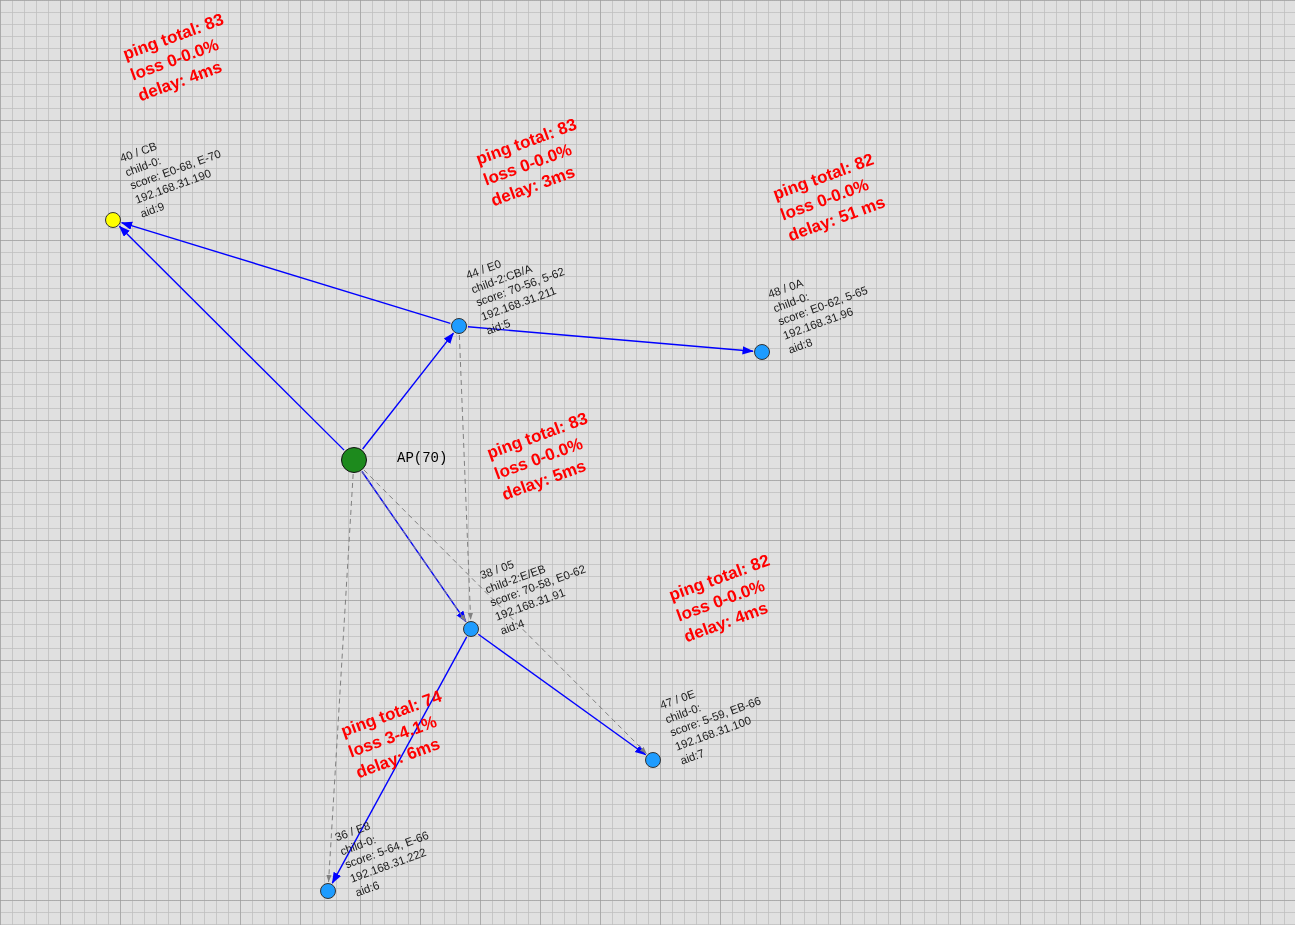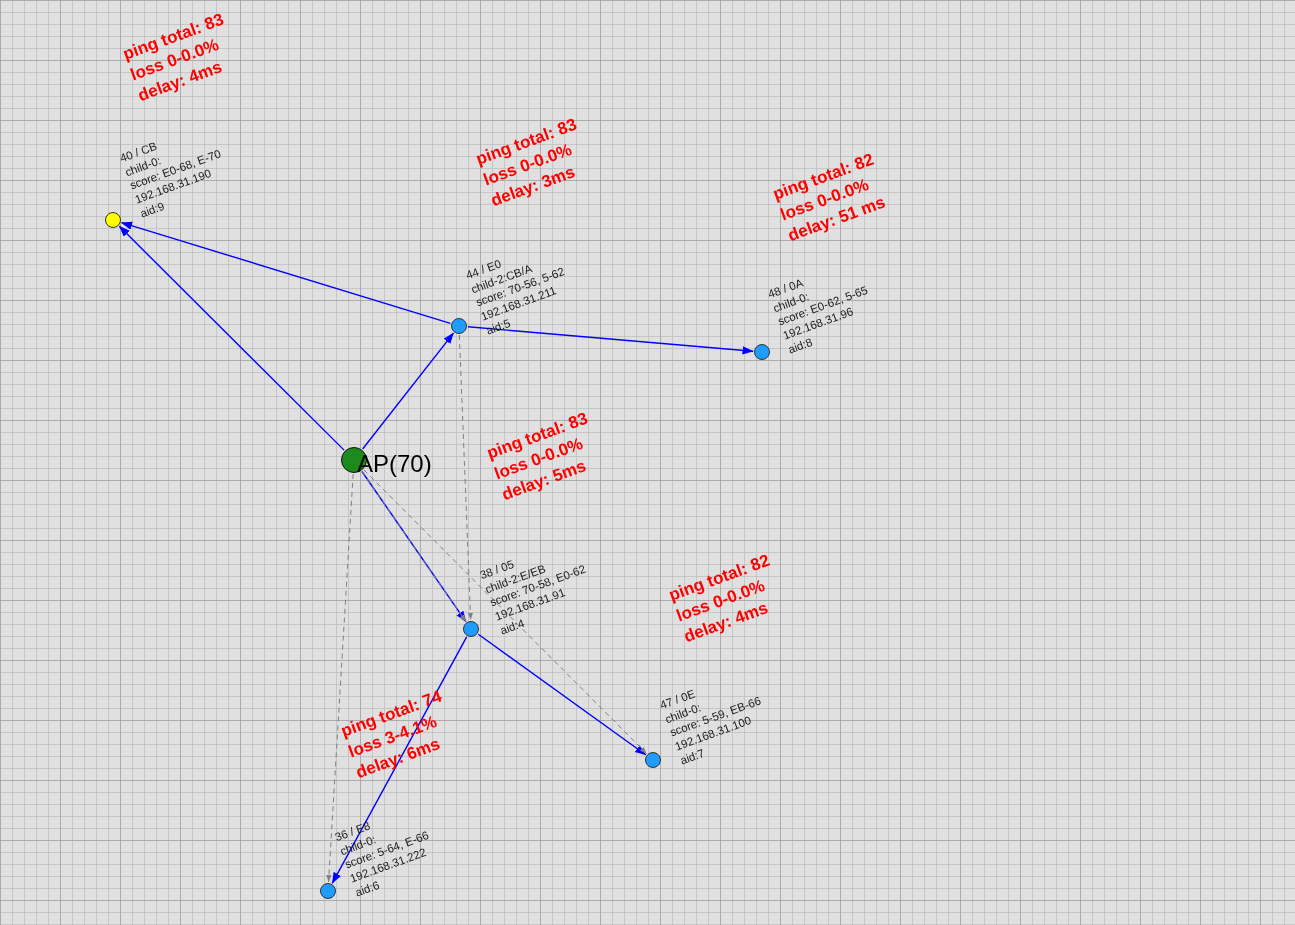--- a/index.html
+++ b/index.html
@@ -49,24 +49,25 @@
     width: 16px;
     height: 16px;
   }
   .node-weak {
     background: #ffff00;
     width: 16px;
     height: 16px;
   }
   .ap-label {
     position: absolute;
-    font-size: 24px;
+    font-size: 14px;
     color: #000000;
     white-space: nowrap;
-    font-family: Liberation Sans, sans-serif;
+    font-family: Liberation Mono, monospace;
+    margin-left: 40px;
   }
   .info-block {
     position: absolute;
     font-size: 11.5px;
     color: #1a1a1a;
     white-space: nowrap;
     line-height: 1.28;
     transform-origin: 0 0;
     transform: rotate(-20deg);
     font-family: "Liberation Sans", sans-serif;

